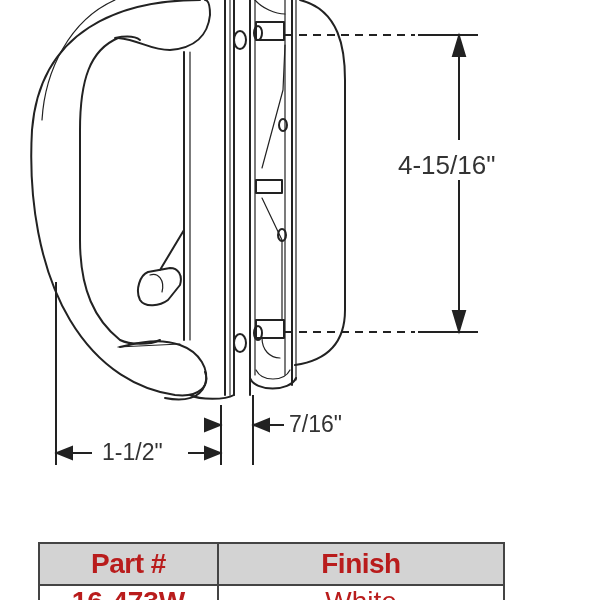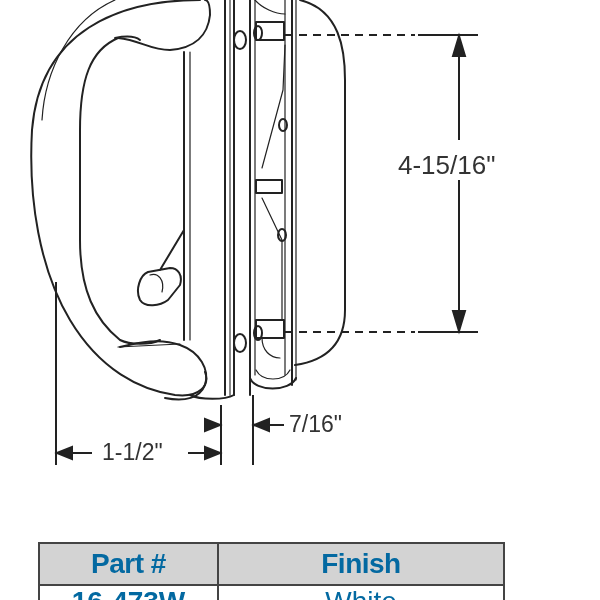--- a/index.html
+++ b/index.html
@@ -1,20 +1,20 @@
 <!DOCTYPE html>
 <html><head>
 <meta charset="utf-8">
 <style>
   html, body { margin:0; padding:0; background:#ffffff; }
   body { width:600px; height:600px; position:relative; overflow:hidden; font-family:"Liberation Sans", sans-serif; }
   svg.drawing { position:absolute; left:0; top:0; }
   .dim-label { position:absolute; font-family:"Liberation Sans", sans-serif; font-size:23px; color:#333333; white-space:nowrap; line-height:1; }
   table.spec { position:absolute; left:38px; top:542px; width:467px; border-collapse:collapse; font-family:"Liberation Sans", sans-serif; }
-  table.spec th, table.spec td { border:2px solid #444444; text-align:center; color:#0369a1; }
+  table.spec th, table.spec td { border:2px solid #444444; text-align:center; color:#b91c1c; }
   table.spec th { background:#d3d3d3; font-size:28px; font-weight:bold; height:40px; padding:0; letter-spacing:-0.5px; }
   table.spec th.c1 { width:177px; }
   table.spec td { background:#ffffff; font-size:28px; font-weight:bold; height:40px; padding:0; vertical-align:top; }
   table.spec td.finish { font-weight:normal; }
 </style>
 </head>
 <body>
 
 <svg class="drawing" width="600" height="600" viewBox="0 0 600 600" xmlns="http://www.w3.org/2000/svg">
   <g fill="none" stroke="#222222" stroke-width="2" stroke-linecap="round" stroke-linejoin="round">

